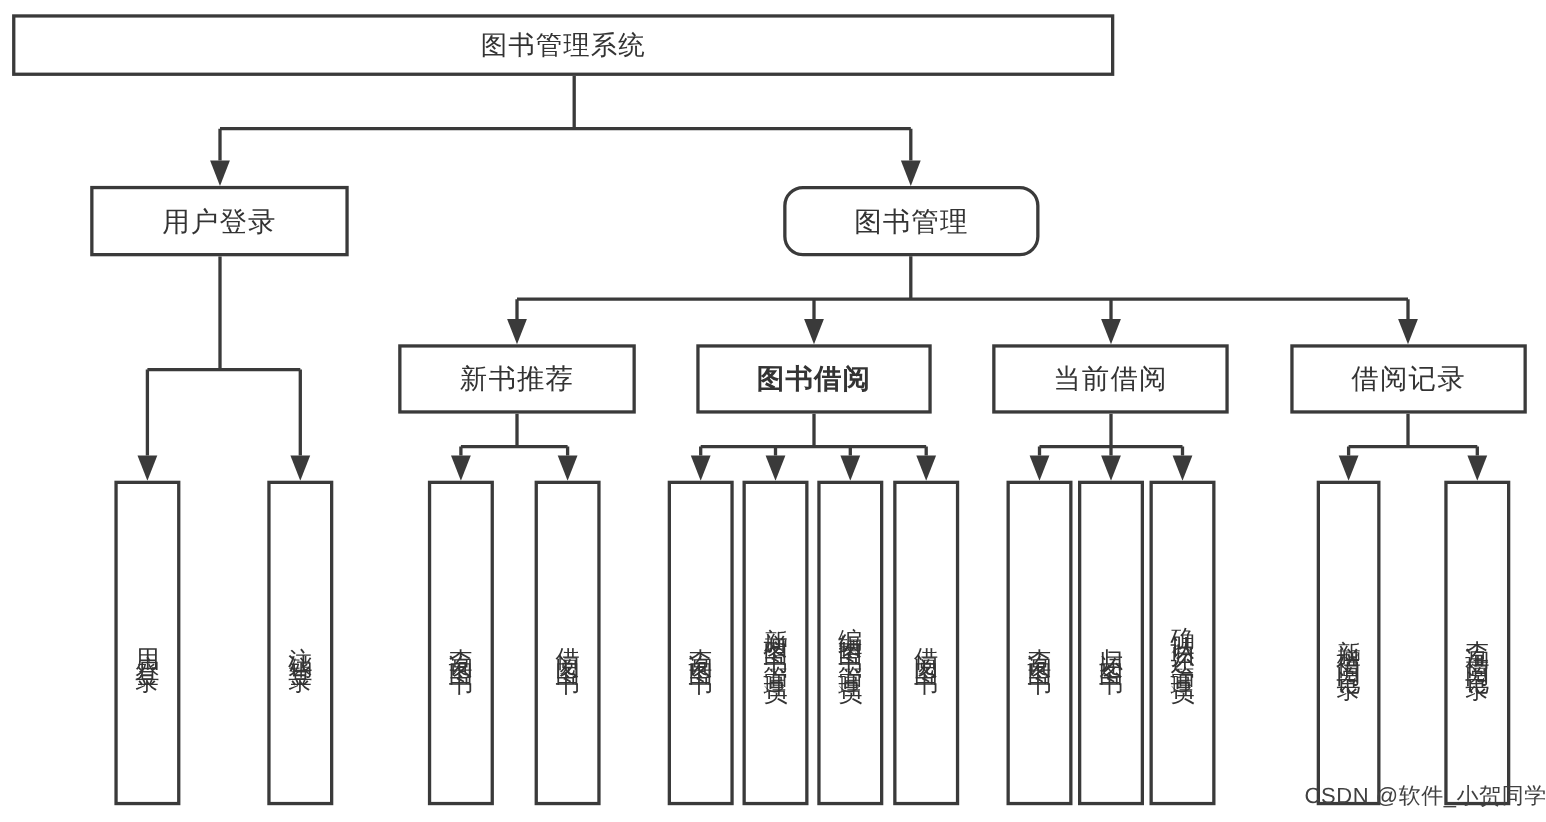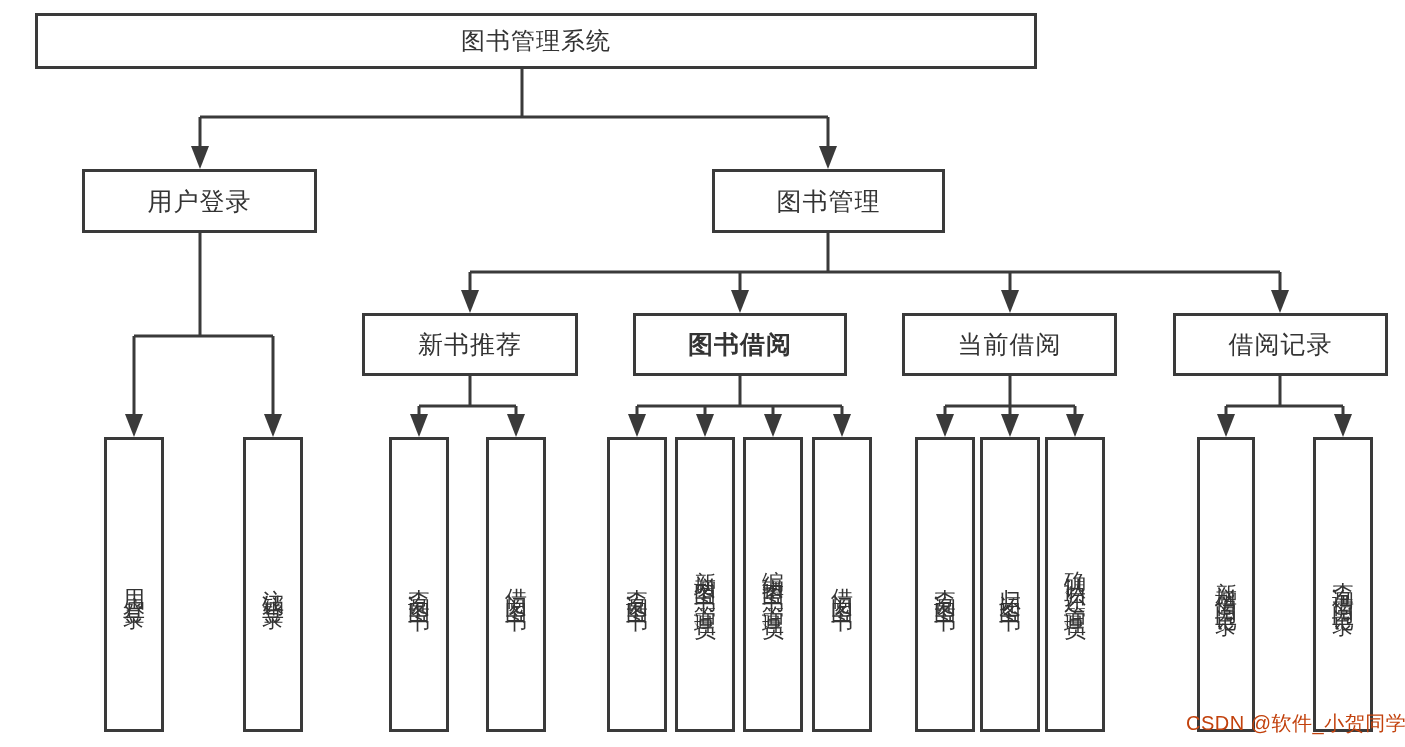--- a/index.html
+++ b/index.html
@@ -37,21 +37,21 @@
     letter-spacing: 7px;
     line-height: 1;
     white-space: nowrap;
   }
   .watermark {
     position: absolute;
     left: 1186px;
     top: 710px;
     font-size: 20px;
     letter-spacing: 0.5px;
-    color: #c2410c;
+    color: #404040;
     z-index: 5;
     white-space: nowrap;
   }
 </style>
 </head>
 <body>
 
 <div class="canvas">
 
   <svg class="connectors" viewBox="0 0 1405 747" xmlns="http://www.w3.org/2000/svg">
@@ -90,28 +90,28 @@
       <polygon points="764,414 782,414 773,437"></polygon>
       <polygon points="833,414 851,414 842,437"></polygon>
       <polygon points="936,414 954,414 945,437"></polygon>
       <polygon points="1001,414 1019,414 1010,437"></polygon>
       <polygon points="1066,414 1084,414 1075,437"></polygon>
       <polygon points="1217,414 1235,414 1226,437"></polygon>
       <polygon points="1334,414 1352,414 1343,437"></polygon>
     </g>
   </svg>
 
-  <div class="node root" style="left:35px; top:13px; width:1002px; height:56px;">
+  <div class="node root" style="left:11px; top:13px; width:1002px; height:56px;">
     <span>图书管理系统</span>
   </div>
 
   <div class="node h" style="left:82px; top:169px; width:235px; height:64px;">
     <span>用户登录</span>
   </div>
-  <div class="node h" style="left:712px; top:169px; width:233px; height:64px;">
+  <div class="node h" style="left:712px; top:169px; width:233px; height:64px;border-radius:18px;">
     <span>图书管理</span>
   </div>
 
   <div class="node h" style="left:362px; top:313px; width:216px; height:63px;text-align:center;">
     <span>新书推荐</span>
   </div>
   <div class="node h" style="left:633px; top:313px; width:214px; height:63px;font-weight:bold;">
     <span>图书借阅</span>
   </div>
   <div class="node h" style="left:902px; top:313px; width:215px; height:63px;">

